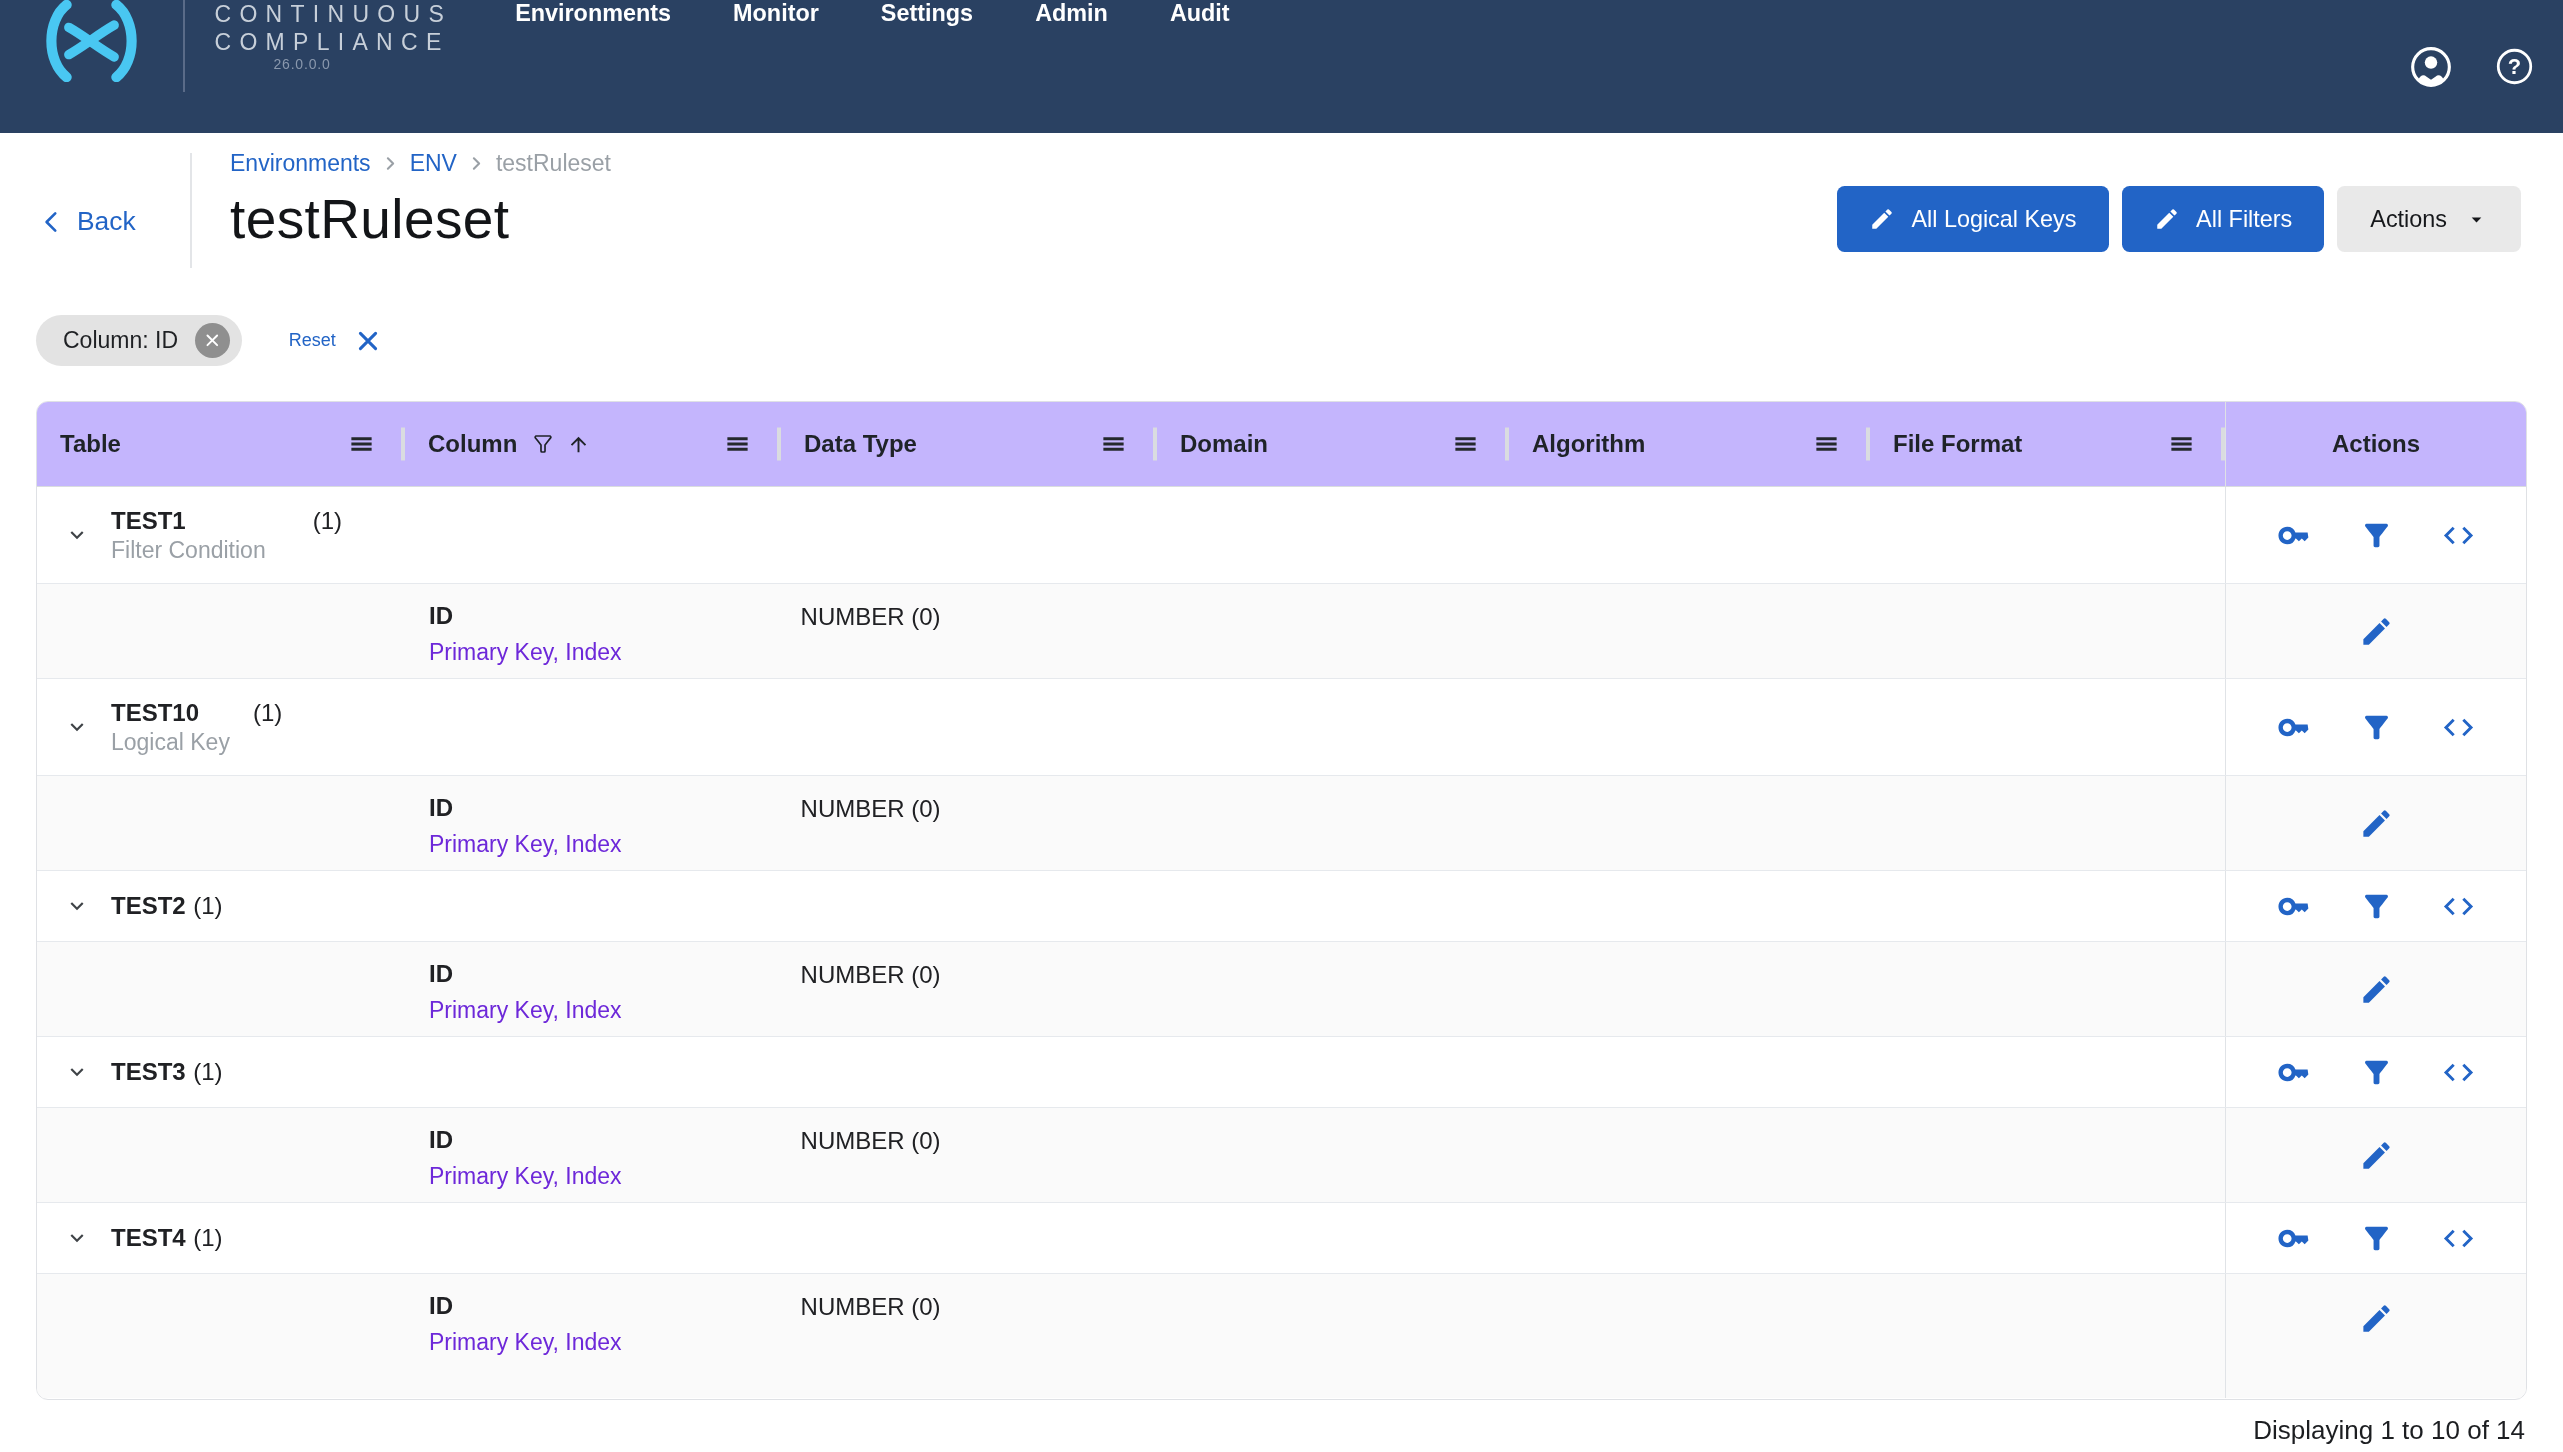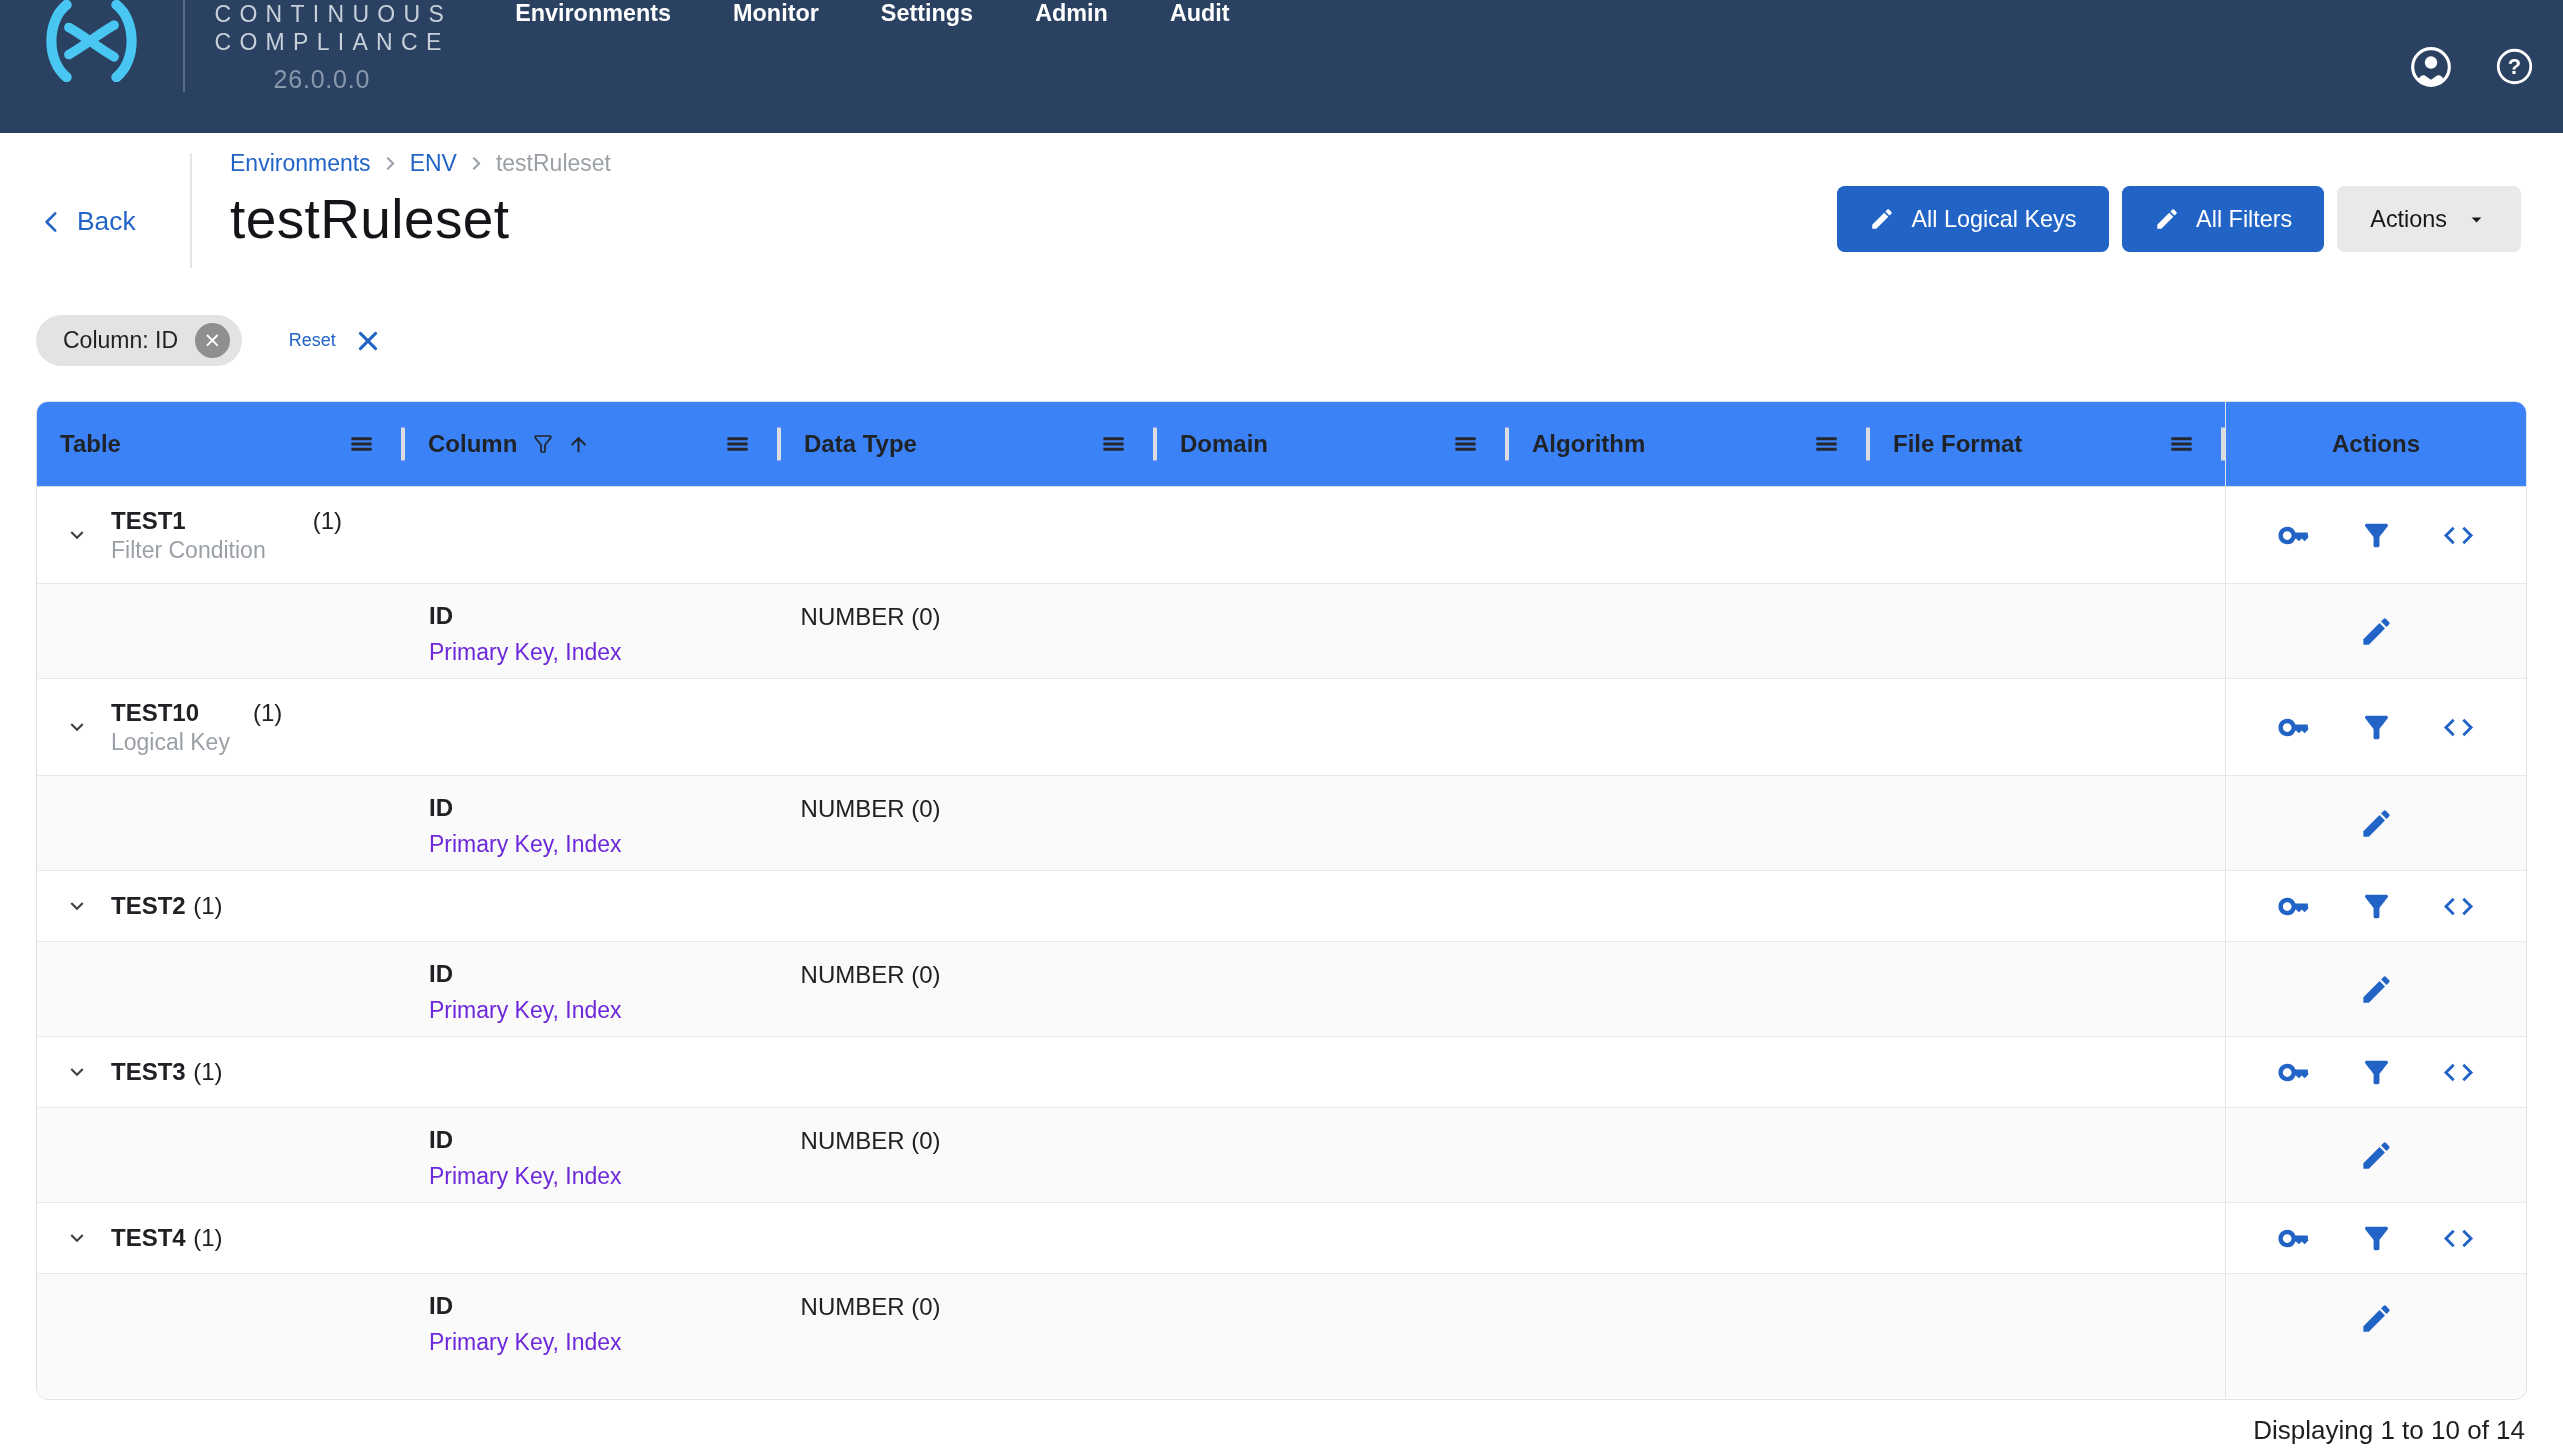--- a/index.html
+++ b/index.html
@@ -5,21 +5,21 @@
   * { box-sizing: border-box; margin: 0; padding: 0; }
   html,body { width:2563px; height:1452px; overflow:hidden; background:#fff;
     font-family:"Liberation Sans", sans-serif; color:#202124; }
 
   
   .navbar { height:133px; background:#2a4162; display:flex; position:relative; }
   .logo-wrap { margin-left:35px; width:113px; height:82px; display:flex; align-items:center; cursor:pointer; }
   .brand-divider { width:1.5px; height:92px; background:#5a6b88; margin-left:35px; }
   .brand-block { margin-left:30px; }
   .brand-line { font-size:23px; letter-spacing:8.3px; color:#c7cfd9; font-weight:500; line-height:28px; white-space:nowrap; }
-  .brand-version { font-size:25px; color:#8a98ad; margin-top:9px; margin-left:59px; letter-spacing:0.8px; }
+  .brand-version { font-size:14px; color:#8a98ad; margin-left:59px; letter-spacing:0.8px; }
   .nav-items { display:flex; gap:62px; margin-left:63px; }
   .nav-item { color:#fff; font-size:23.4px; font-weight:700; cursor:pointer; white-space:nowrap; }
   .nav-right { margin-left:auto; display:flex; align-items:center; gap:42px; margin-right:29px; }
   .nav-icon { width:44px; height:44px; color:#fff; cursor:pointer; }
 
   
   .page-header { position:relative; height:178px; }
   .back-wrap { position:absolute; left:39px; top:73px; display:flex; align-items:center; gap:12px;
     color:#2264c6; font-size:26.4px; cursor:pointer; }
   .back-chevron { width:26px; height:26px; }
@@ -47,21 +47,21 @@
     align-items:center; justify-content:center; cursor:pointer; flex:none; }
   .chip-x svg { width:16.6px; height:16.6px; color:#fff; }
   .reset-wrap { margin-left:47px; display:flex; align-items:center; gap:19.6px; color:#2264c6;
     font-size:18px; cursor:pointer; }
   .reset-x { width:26px; height:26px; }
 
   
   .table-card { margin:31px 36px 0 36px; border:1.5px solid #dfe1e5; border-radius:12px;
     overflow:hidden; height:999px; background:#fff; }
   .tgrid { display:grid; grid-template-columns:368px 376px 376px 352px 361px 355px auto; }
-  .thead { height:85px; background:#3b82f6; border-bottom:1.5px solid #d9dcdf; }
+  .thead { height:85px; background:#c4b5fd; border-bottom:1.5px solid #d9dcdf; }
   .th { display:flex; align-items:center; padding-left:23px; position:relative; }
   .th-label { font-size:24px; font-weight:700; color:#1f2328; white-space:nowrap; }
   .th-tools { display:flex; align-items:center; gap:12px; margin-left:13.6px; color:#1f2328; }
   .th-menu { position:absolute; right:30px; top:50%; transform:translateY(-50%); width:27px; height:27px;
     color:#24282c; cursor:pointer; }
   .th:not(.th-actions)::after { content:""; position:absolute; right:0; top:50%; transform:translateY(-50%);
     width:3.8px; height:33px; background:#dadce0; }
   .th-actions { border-left:1.5px solid #dfe1e5; justify-content:center; padding-left:0; }
   .funnel-sm { width:24px; height:24px; cursor:pointer; }
   .arrow-up { width:23px; height:23px; cursor:pointer; }

